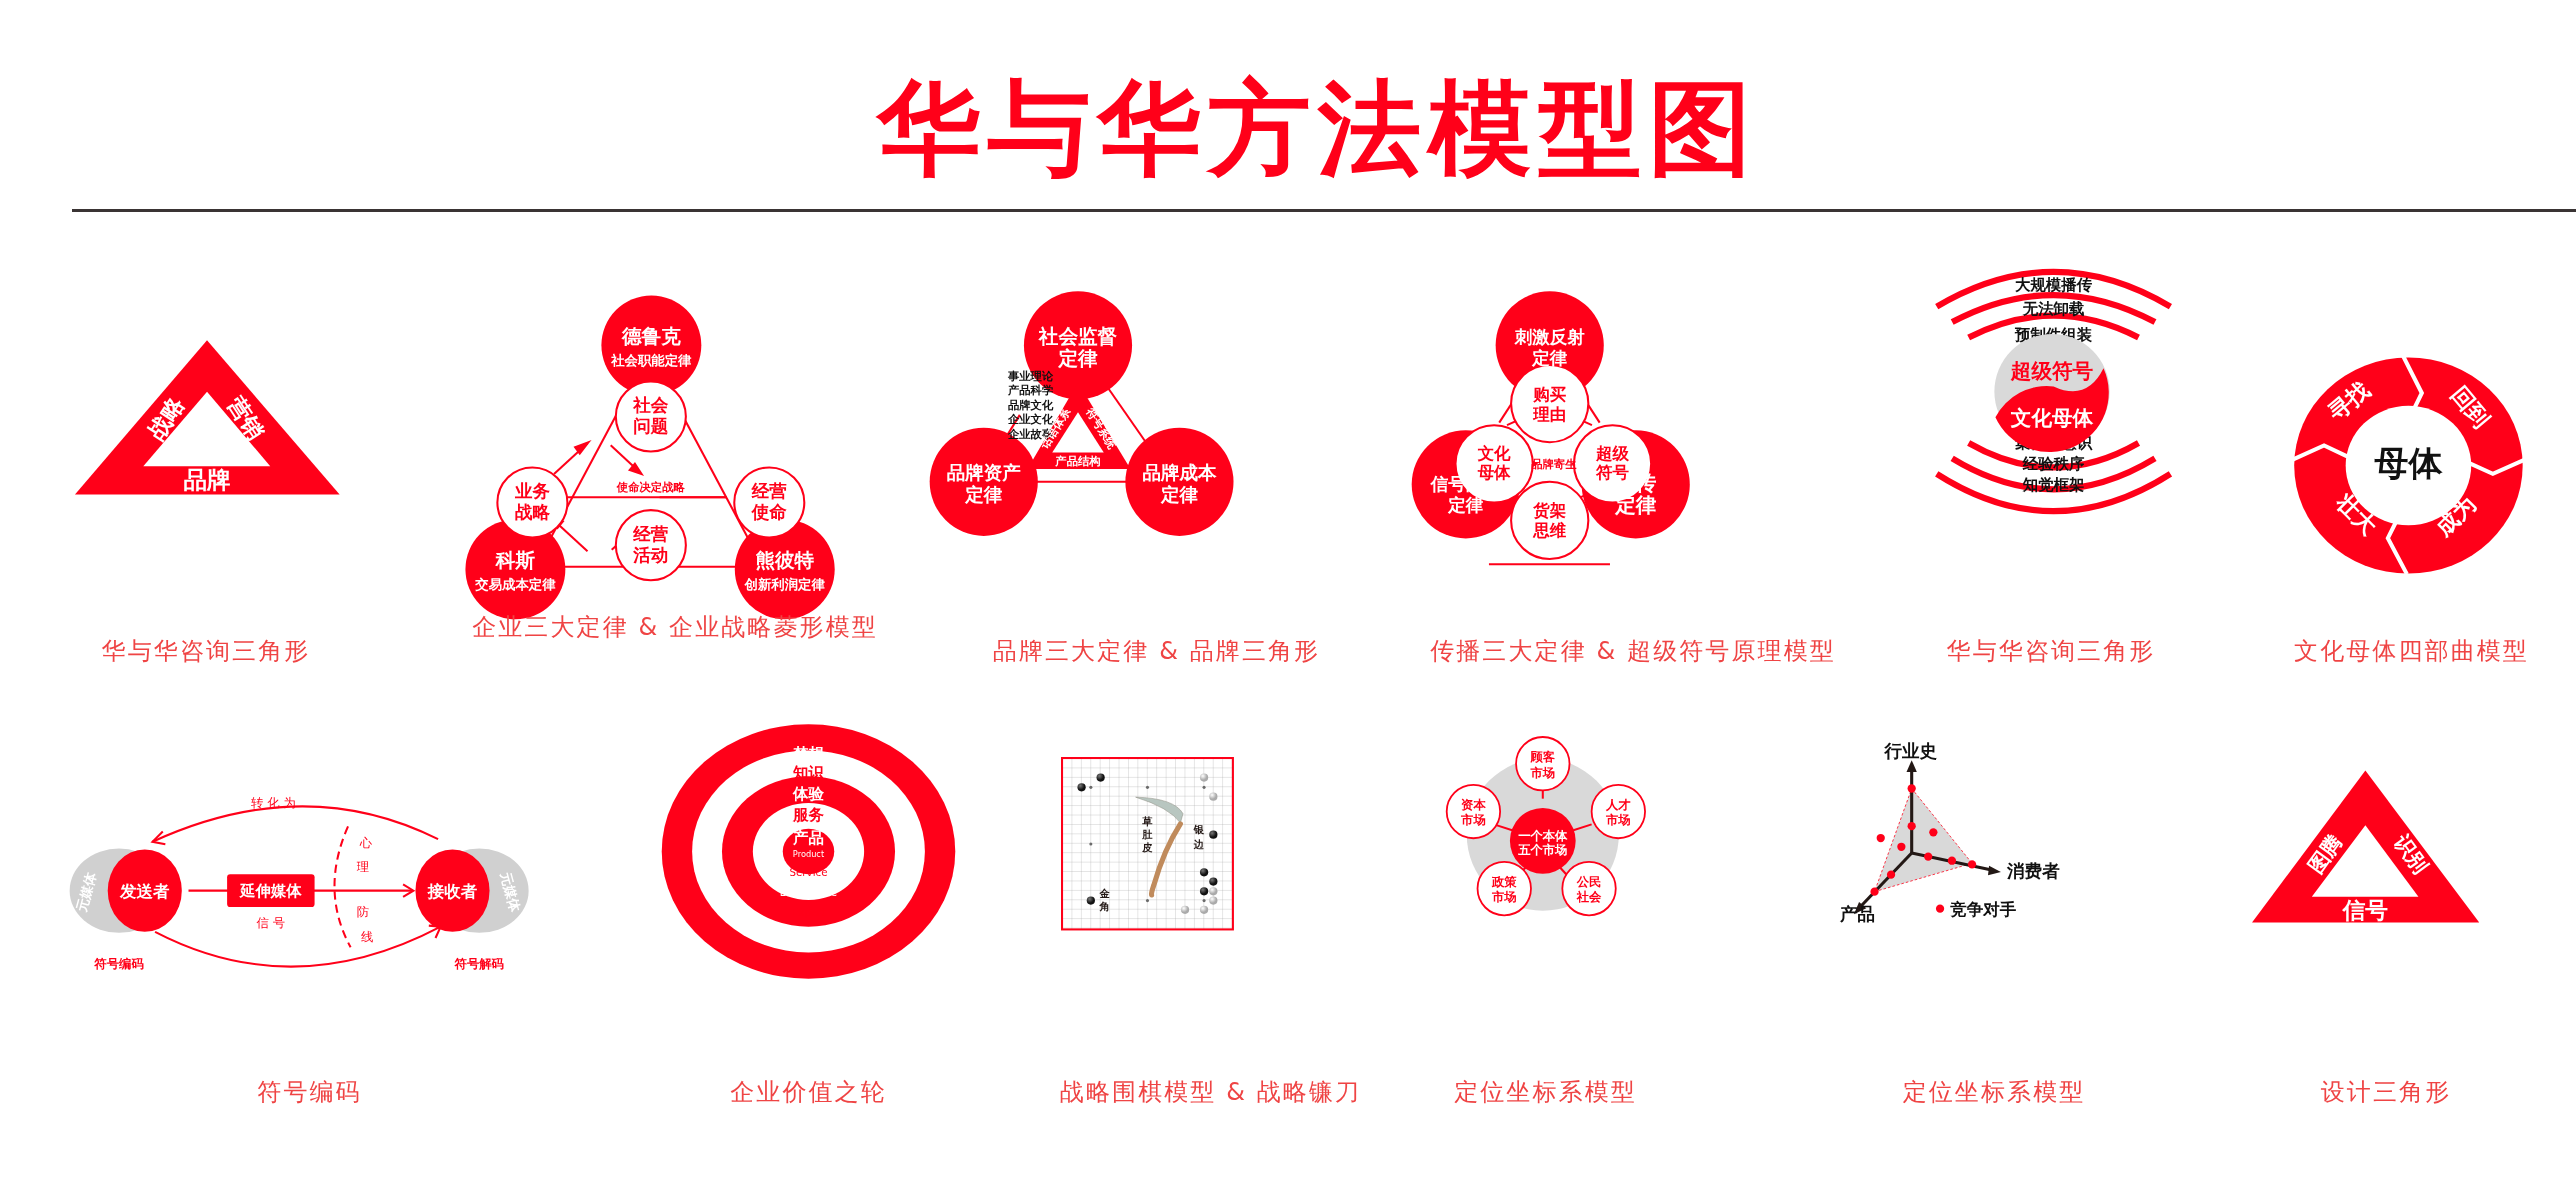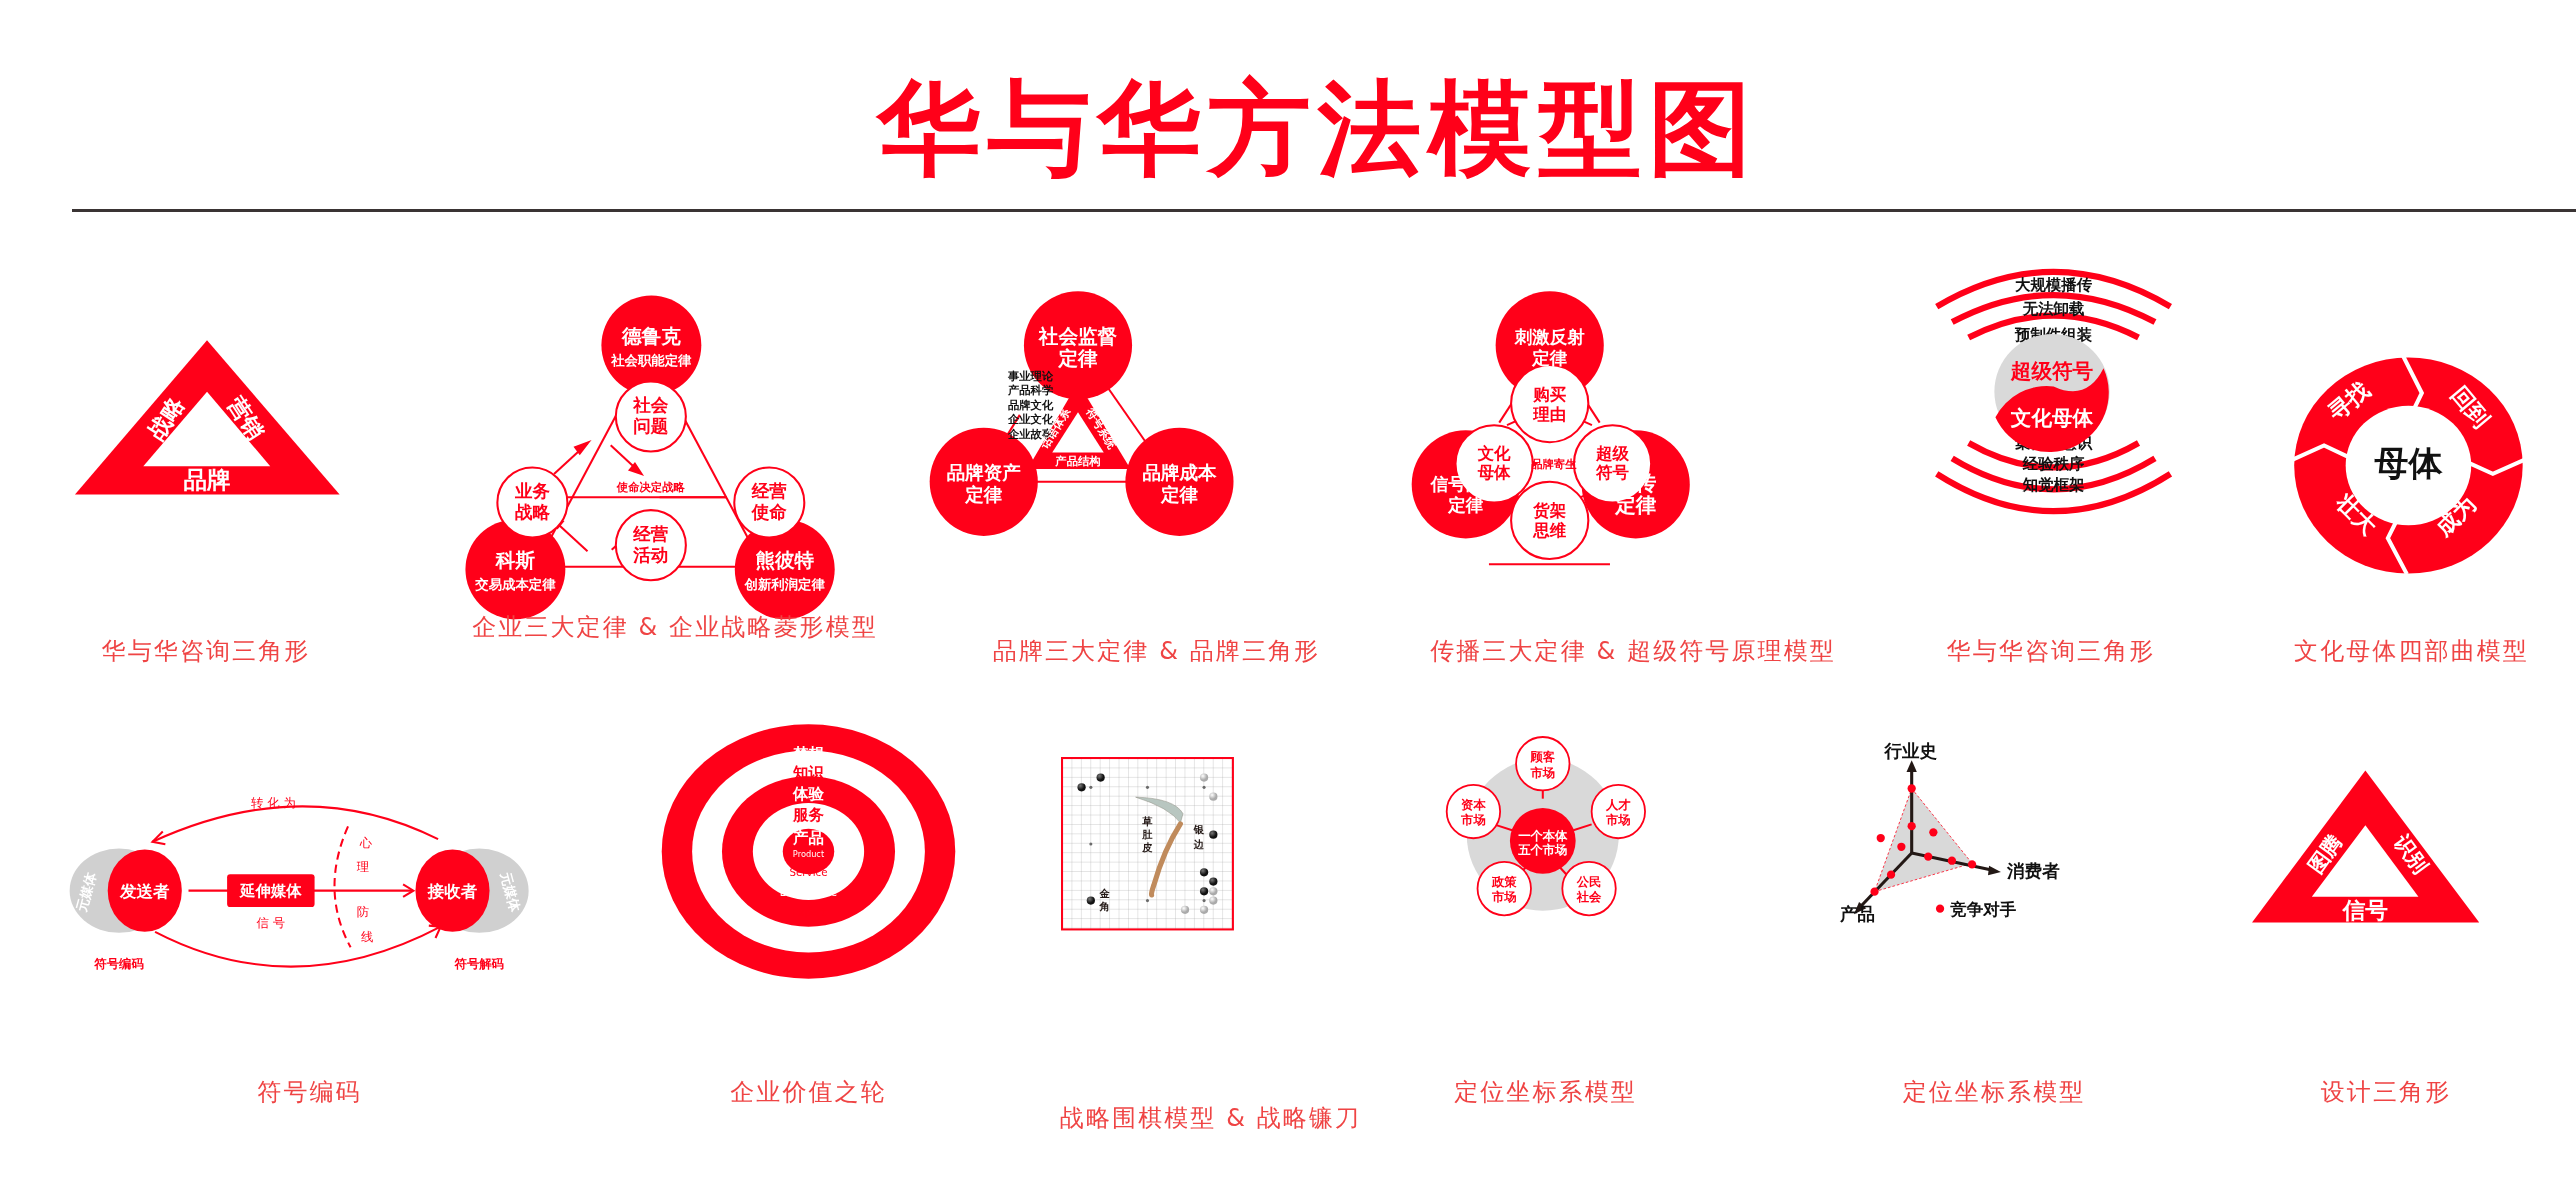--- a/index.html
+++ b/index.html
@@ -312,21 +312,21 @@
       <text x="168" y="133">草</text>
       <text x="168" y="158">肚</text>
       <text x="168" y="183">皮</text>
       <text x="268" y="148">银</text>
       <text x="268" y="176">边</text>
       <text x="85" y="272">金</text>
       <text x="85" y="297">角</text>
     </g>
   </svg>
 </div>
-<div class="caption" style="left:1030px;width:361px;top:1076px;margin-top:26px;">战略围棋模型 &amp; 战略镰刀</div>
+<div class="caption" style="left:1030px;width:361px;top:1076px;">战略围棋模型 &amp; 战略镰刀</div>
 
 <div class="panel" style="left:1432px;top:737px;width:237px;height:185px;">
   <svg width="237" height="185" viewBox="0 0 460 360">
     <circle cx="215" cy="190" r="148" fill="#d9d9d9"></circle>
     <g stroke="#ff0019" stroke-width="4">
       <line x1="215" y1="120" x2="215" y2="80"></line>
       <line x1="160" y1="183" x2="120" y2="170"></line>
       <line x1="270" y1="183" x2="310" y2="170"></line>
       <line x1="185" y1="250" x2="165" y2="272"></line>
       <line x1="245" y1="250" x2="265" y2="272"></line>

